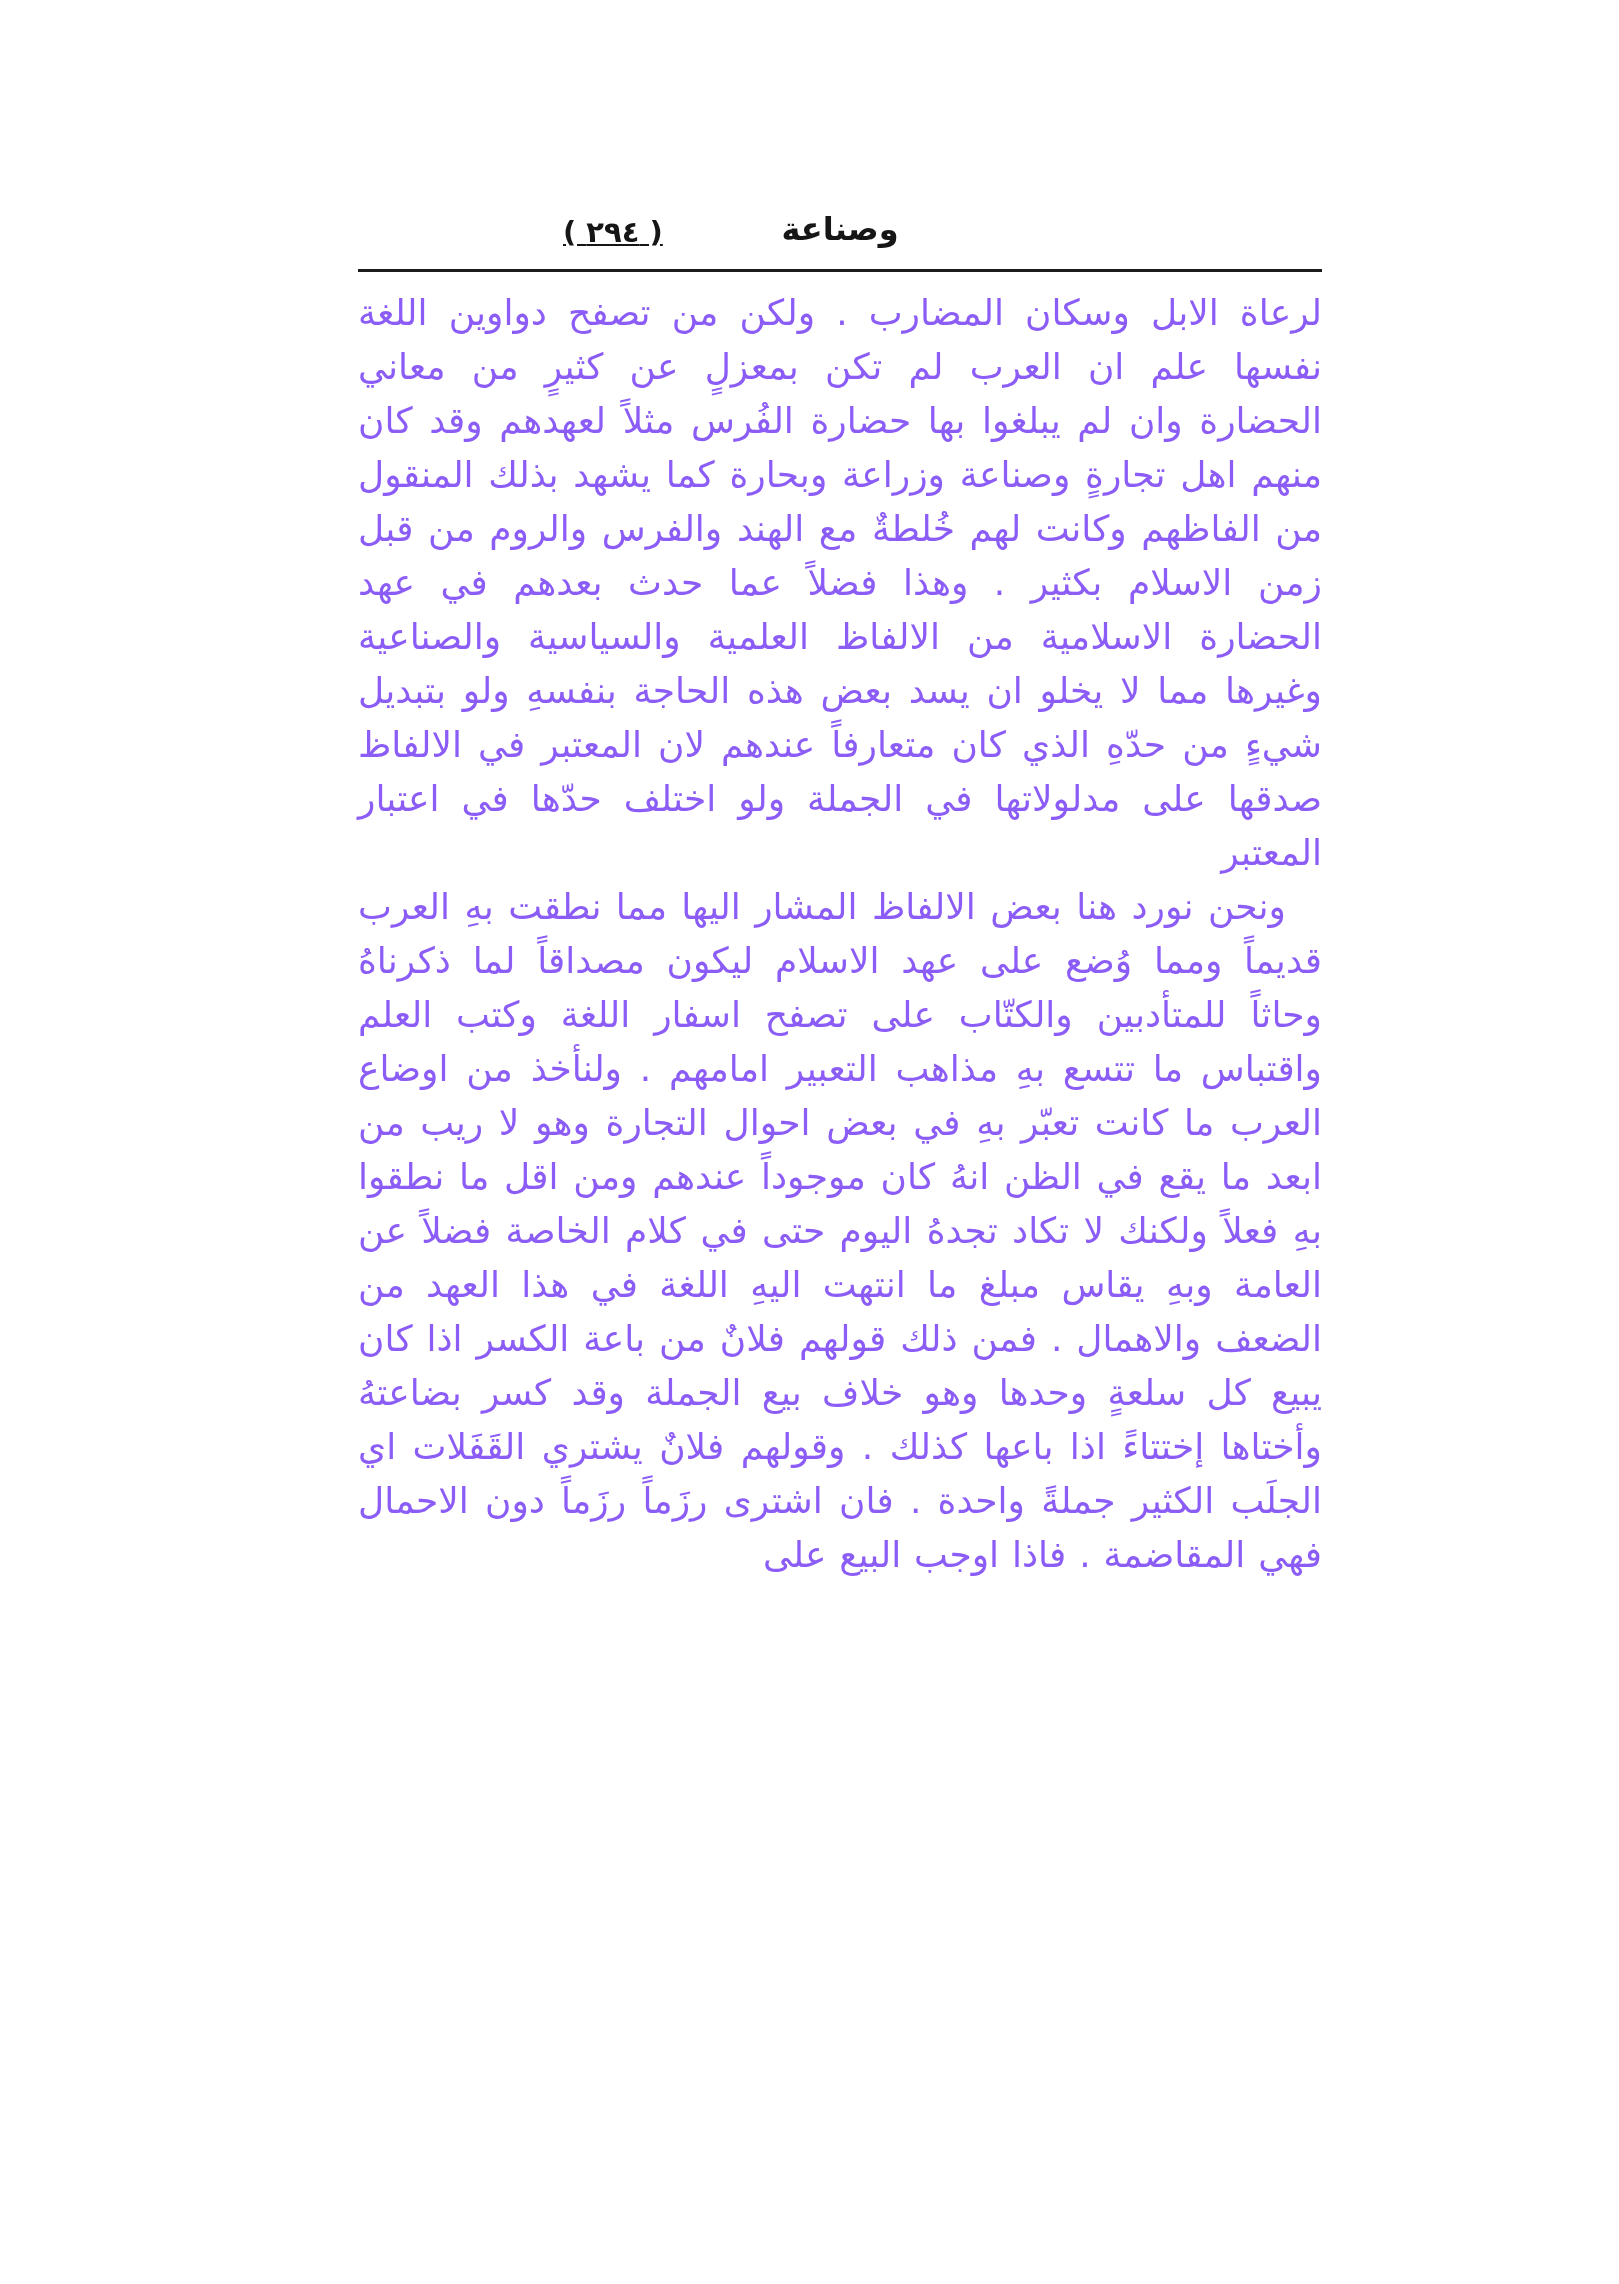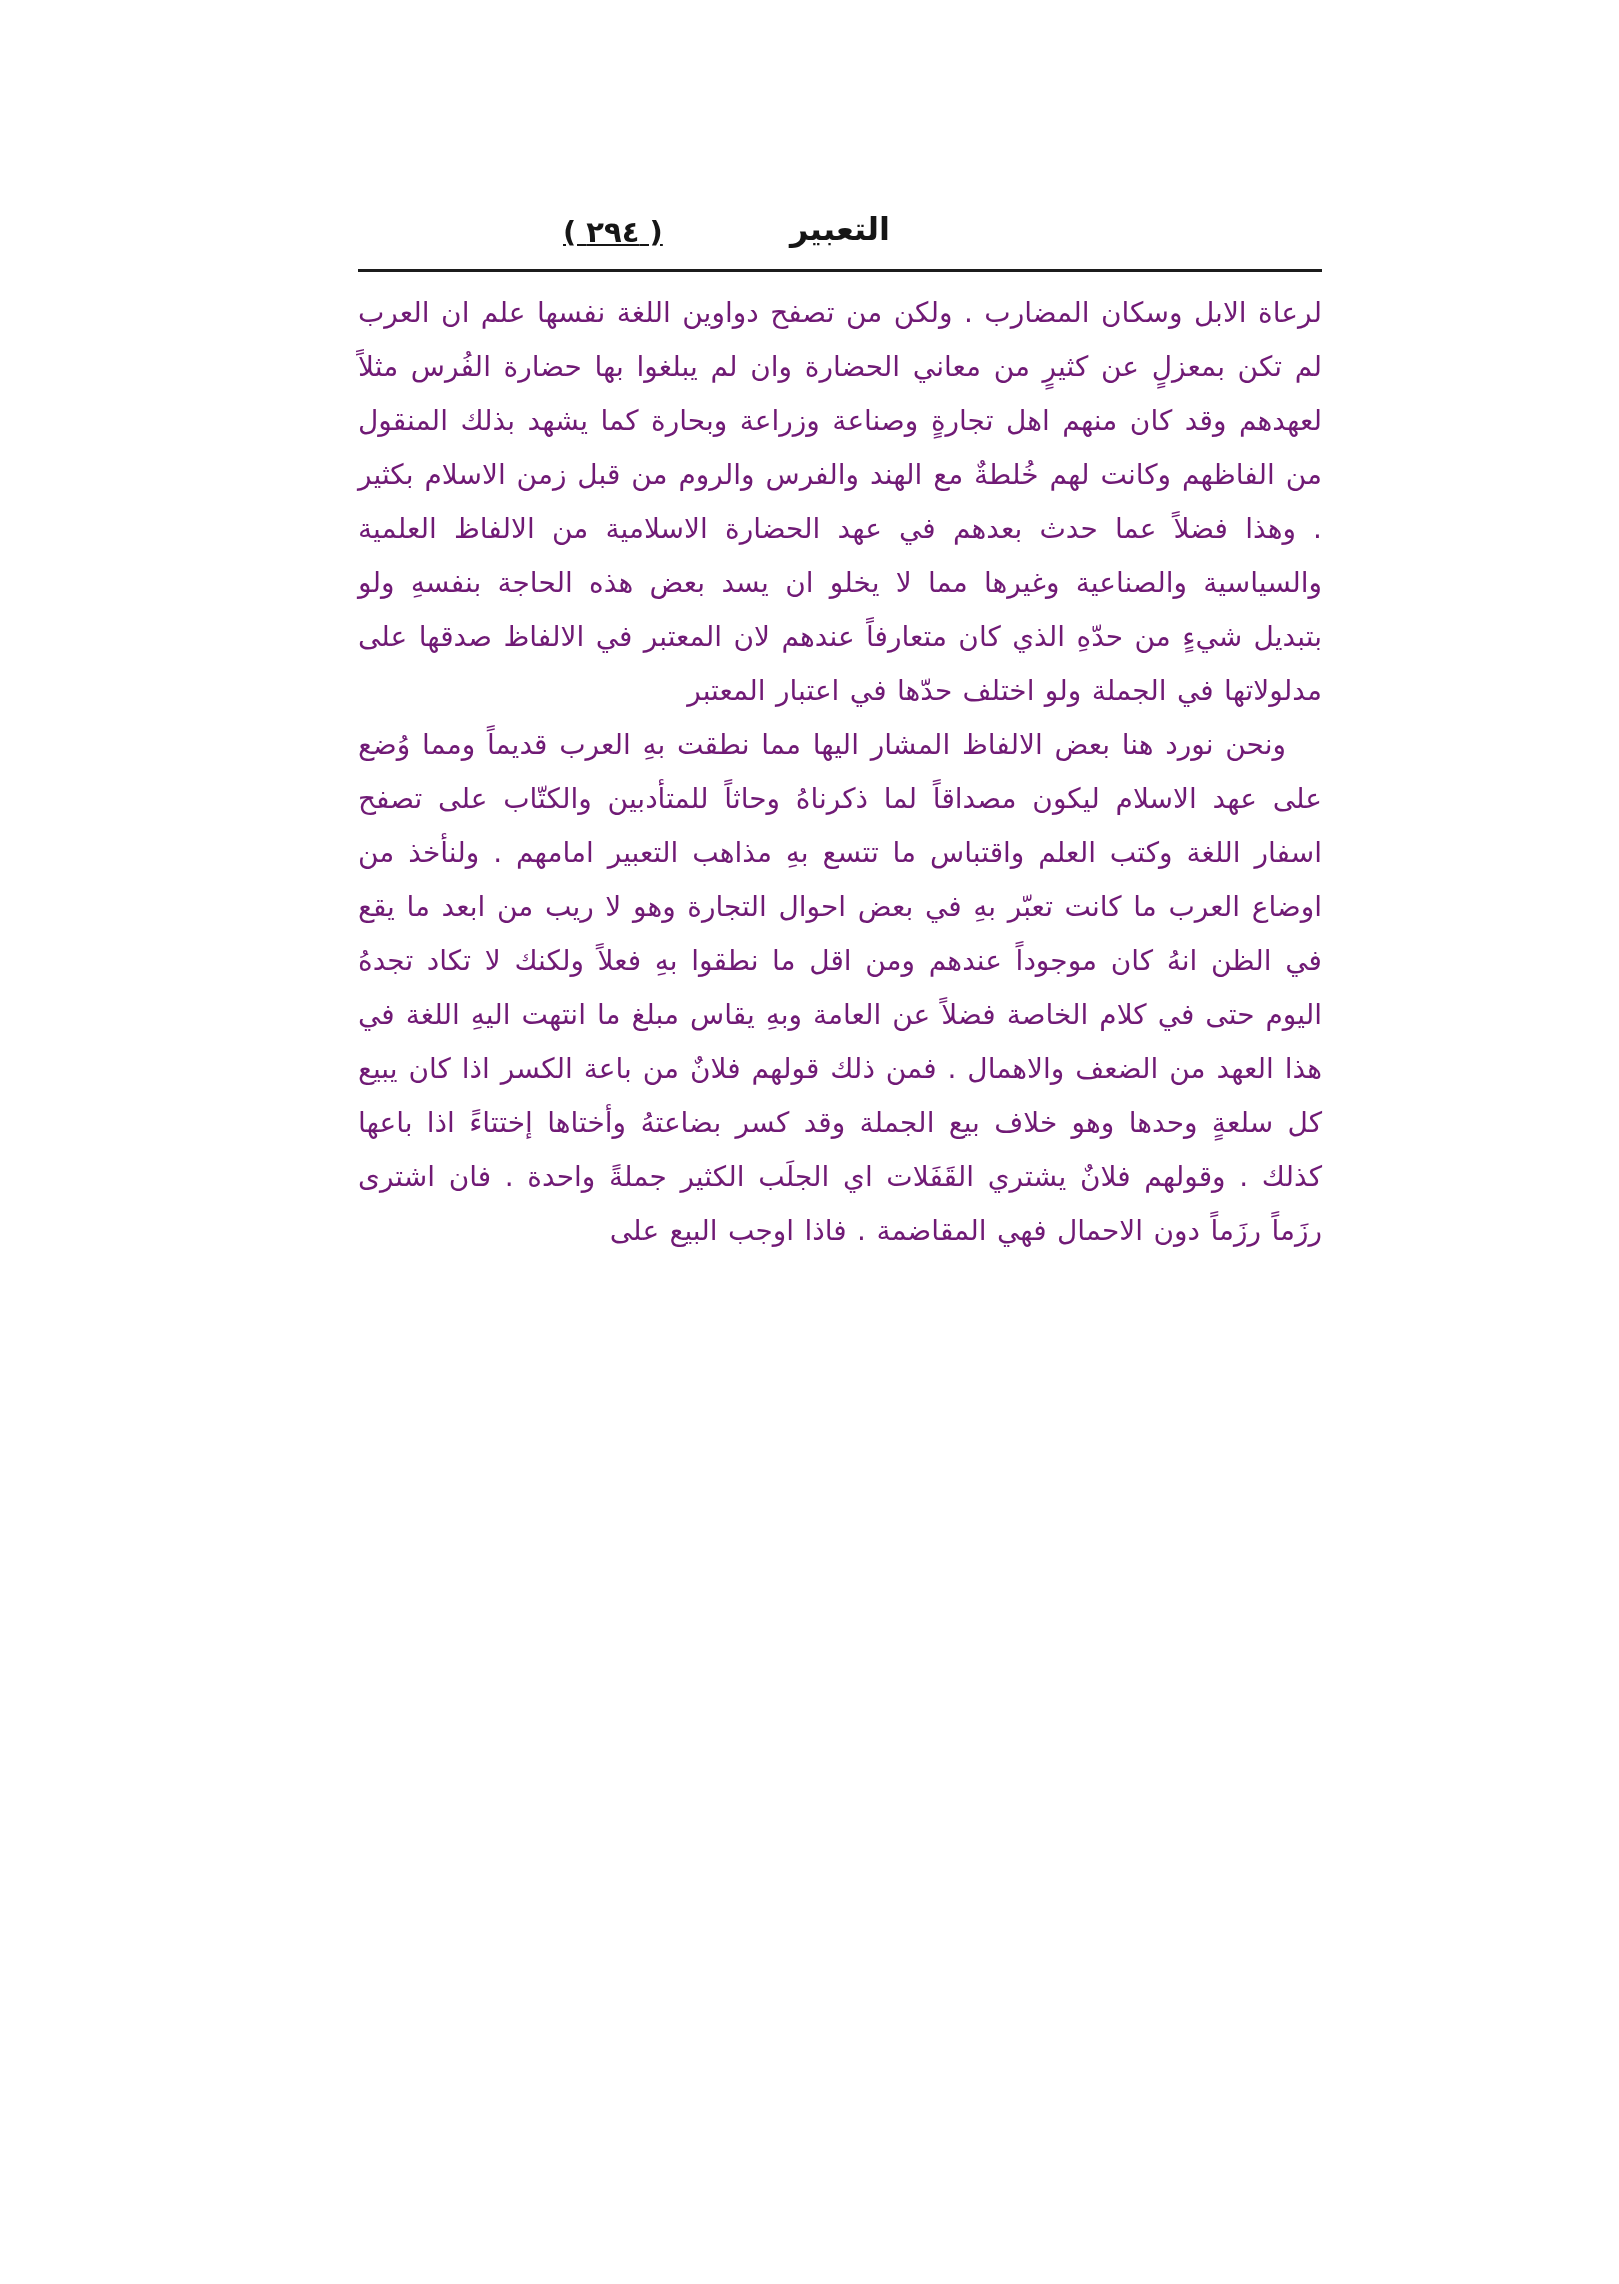--- a/index.html
+++ b/index.html
@@ -52,40 +52,40 @@
       border-top: 3px solid #1c1c1c;
       margin: 0 0 13.6px 0;
       width: 100%;
     }
     .body-text {
       direction: rtl;
       unicode-bidi: embed;
     }
     .body-text p {
       margin: 0;
-      font-size: 28px;
+      font-size: 36px;
       line-height: 54px;
       text-align: justify;
       text-justify: inter-word;
-      color: #701a75;
+      color: #8b5cf6;
       word-spacing: 1.5px;
     }
     .body-text p.indented {
       text-indent: 36px;
     }
   </style>
 </head>
 <body>
 
 <div class="page">
   <div class="content">
 
     <div class="header-row">
       <div class="page-number">( ٢٩٤ )</div>
-      <div class="header-title">التعبير</div>
+      <div class="header-title">وصناعة</div>
     </div>
 
     <hr class="header-rule">
 
     <div class="body-text">
       <p>لرعاة الابل وسكان المضارب . ولكن من تصفح دواوين اللغة نفسها علم ان العرب لم تكن بمعزلٍ عن كثيرٍ من معاني الحضارة وان لم يبلغوا بها حضارة الفُرس مثلاً لعهدهم وقد كان منهم اهل تجارةٍ وصناعة وزراعة وبحارة كما يشهد بذلك المنقول من الفاظهم وكانت لهم خُلطةٌ مع الهند والفرس والروم من قبل زمن الاسلام بكثير . وهذا فضلاً عما حدث بعدهم في عهد الحضارة الاسلامية من الالفاظ العلمية والسياسية والصناعية وغيرها مما لا يخلو ان يسد بعض هذه الحاجة بنفسهِ ولو بتبديل شيءٍ من حدّهِ الذي كان متعارفاً عندهم لان المعتبر في الالفاظ صدقها على مدلولاتها في الجملة ولو اختلف حدّها في اعتبار المعتبر</p>
       <p class="indented">ونحن نورد هنا بعض الالفاظ المشار اليها مما نطقت بهِ العرب قديماً ومما وُضع على عهد الاسلام ليكون مصداقاً لما ذكرناهُ وحاثاً للمتأدبين والكتّاب على تصفح اسفار اللغة وكتب العلم واقتباس ما تتسع بهِ مذاهب التعبير امامهم . ولنأخذ من اوضاع العرب ما كانت تعبّر بهِ في بعض احوال التجارة وهو لا ريب من ابعد ما يقع في الظن انهُ كان موجوداً عندهم ومن اقل ما نطقوا بهِ فعلاً ولكنك لا تكاد تجدهُ اليوم حتى في كلام الخاصة فضلاً عن العامة وبهِ يقاس مبلغ ما انتهت اليهِ اللغة في هذا العهد من الضعف والاهمال . فمن ذلك قولهم فلانٌ من باعة الكسر اذا كان يبيع كل سلعةٍ وحدها وهو خلاف بيع الجملة وقد كسر بضاعتهُ وأختاها إختتاءً اذا باعها كذلك . وقولهم فلانٌ يشتري القَفَلات اي الجلَب الكثير جملةً واحدة . فان اشترى رزَماً رزَماً دون الاحمال فهي المقاضمة . فاذا اوجب البيع على</p>
     </div>
 
   </div>

